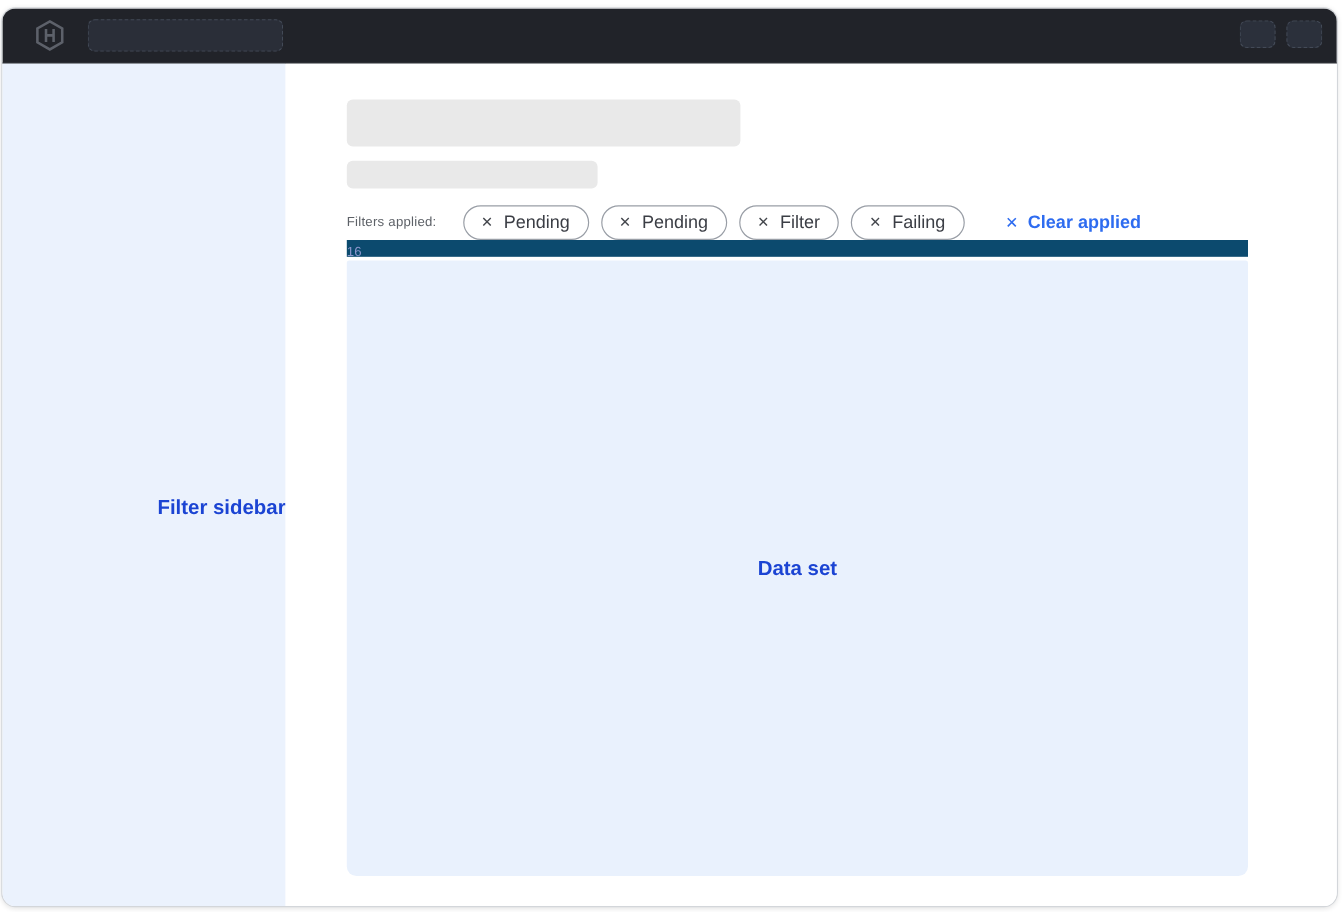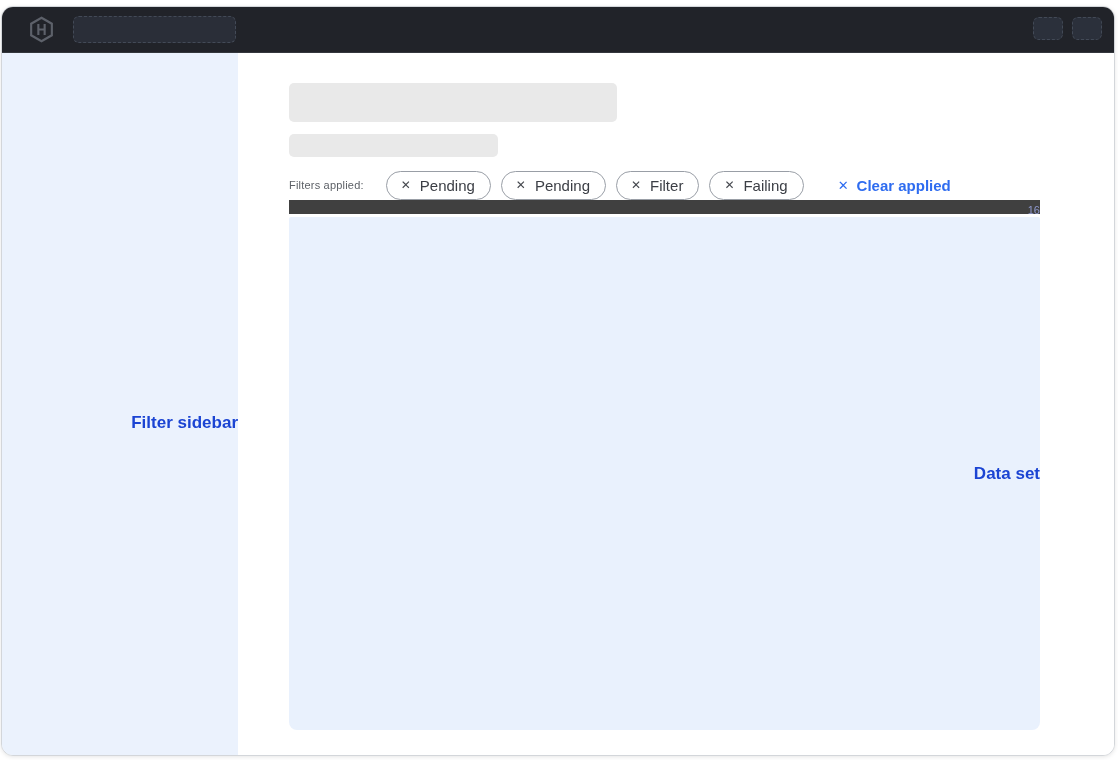--- a/index.html
+++ b/index.html
@@ -59,28 +59,28 @@
   .chip-x { font-size: 12px; color: #44474d; line-height: 1; }
   .clear-btn {
     display: inline-flex; align-items: center; gap: 8px; margin-left: 24px;
     background: none; border: none; cursor: pointer;
     font-family: "Liberation Sans", sans-serif; font-size: 15px; font-weight: 600; color: #2e6cf0;
   }
   .clear-x { font-size: 13px; font-weight: 400; line-height: 1; }
 
   .count-bar {
     position: absolute; left: 51px; top: 147px; width: 751px; height: 14px;
-    background: #404040; text-align: right;
+    background: #0c4a6e; text-align: left;
   }
   .count-bar span { font-size: 11px; line-height: 14px; color: #8d97cd; }
 
   .dataset {
     position: absolute; left: 51px; top: 164px; width: 751px; height: 513px;
     background: #e9f1fd; border-radius: 2px 2px 8px 8px;
-    display: flex; align-items: center; justify-content: flex-end;
+    display: flex; align-items: center; justify-content: center;
   }
   .dataset-label { font-size: 17px; font-weight: 700; color: #1b44d3; }
 </style>
 </head>
 <body>
 
 <div class="window">
 
   <header class="topbar">
     <span class="logo">

